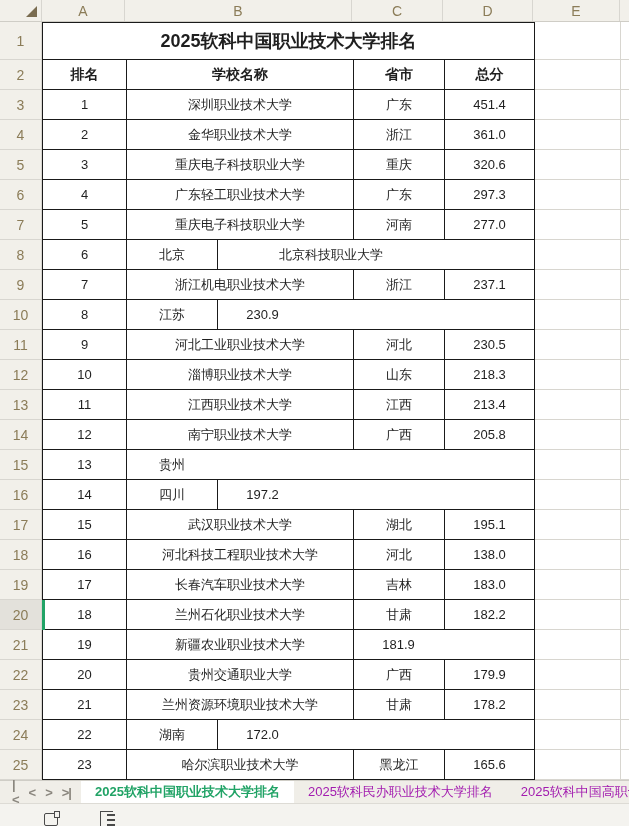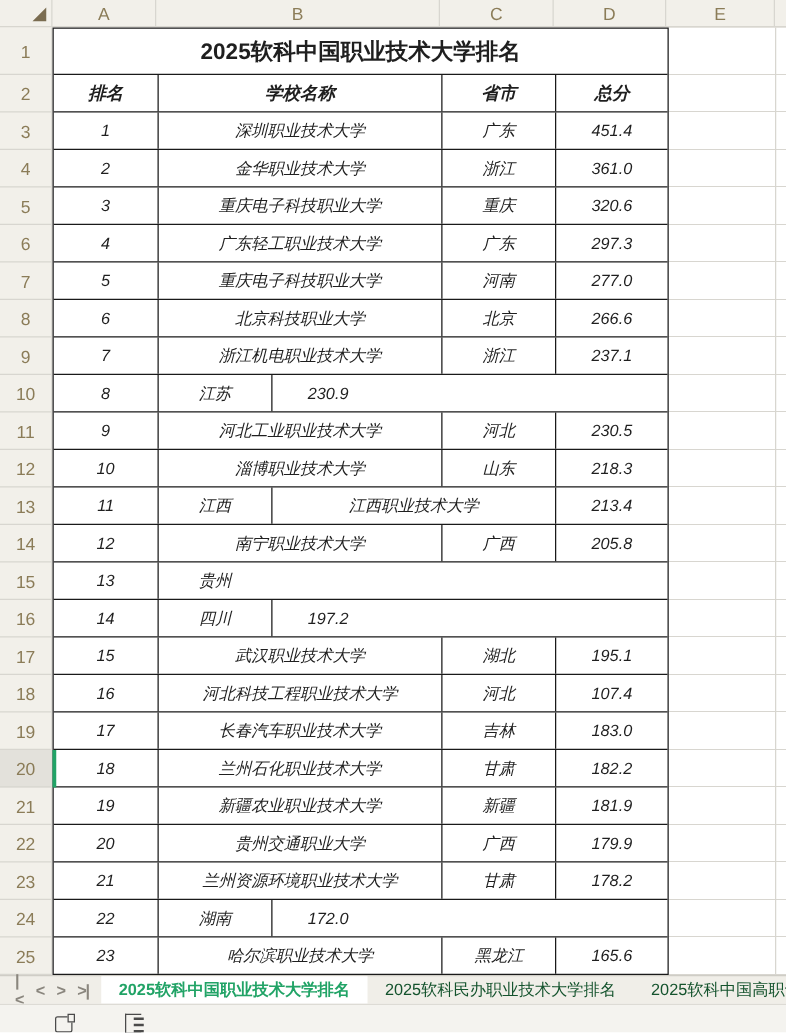--- a/index.html
+++ b/index.html
@@ -26,40 +26,40 @@
   .rowh.sel { background:#e3e1db; }
 
   
   .hgrid { position:absolute; left:533px; top:30px; width:96px; height:750px;
     background:repeating-linear-gradient(to bottom, transparent 0 29px, #d8d6d0 29px 30px); }
   .vgrid { position:absolute; left:620px; top:22px; width:1px; height:758px; background:#d8d6d0; }
 
   
   .table { position:absolute; left:42px; top:22px; width:493px; height:758px;
     border:1px solid #1a1a1a; background:#fff; color:#1f1f1f; }
-  .trow { display:flex; width:100%; height:30px; border-bottom:1px solid #1a1a1a;font-style:italic; }
+  .trow { display:flex; width:100%; height:30px; border-bottom:1px solid #1a1a1a; }
   .trow:last-child { height:29px; border-bottom:none; }
   .title-row { height:37px; border-bottom:1px solid #1a1a1a; display:flex;
     align-items:center; justify-content:center; font-size:18px; font-weight:bold; }
   .tcell { height:100%; display:flex; align-items:center; justify-content:center;
     font-size:13px; border-left:1px solid #1a1a1a; }
   .tcell:first-child { border-left:none; }
   .w1{width:83px}.w2{width:227px}.w3{width:91px}.w4{width:90px}
   .head-row .tcell { font-weight:bold; font-size:14px; }
 
   
   .selbar { position:absolute; left:42px; width:3px; height:30px; }
 
   
   .tabbar { position:absolute; left:0; top:780px; width:629px; height:23px;
     background:#f0eee8; border-top:1px solid #cfcdc6; display:flex; align-items:stretch; }
   .navs { display:flex; align-items:center; gap:10px; padding:0 10px 0 12px;
     color:#8a867e; font-size:13px; font-weight:bold; }
   .navs span { cursor:default; letter-spacing:-1px; }
-  .tab { display:flex; align-items:center; padding:0 14px; font-size:13px; color:#14532d; white-space:nowrap; }
+  .tab { display:flex; align-items:center; padding:0 14px; font-size:13px; color:#a21caf; white-space:nowrap; }
   .tab.active { background:#ffffff; font-weight:bold; }
   .tabdiv { width:1px; height:14px; background:#b9b7b1; align-self:center; }
 
   
   .statusbar { position:absolute; left:0; top:803px; width:629px; height:23px;
     background:#f4f3ef; border-top:1px solid #dddbd5; }
   .sicon { position:absolute; top:7px; width:17px; height:20px; }
   .macro { left:44px; }
   .macro .box { position:absolute; left:0; top:2px; width:14px; height:13px;
     border:1.5px solid #4a4a4a; border-radius:2px; }
@@ -155,23 +155,22 @@
         <div class="tcell w4">297.3</div>
       </div>
         <div class="trow">
         <div class="tcell w1">5</div>
         <div class="tcell w2">重庆电子科技职业大学</div>
         <div class="tcell w3">河南</div>
         <div class="tcell w4">277.0</div>
       </div>
         <div class="trow">
         <div class="tcell w1">6</div>
+        <div class="tcell w3">北京</div>
         <div class="tcell w2">北京科技职业大学</div>
-        <div class="tcell w3">北京</div>
-        <div class="tcell w4">266.6</div>
       </div>
         <div class="trow">
         <div class="tcell w1">7</div>
         <div class="tcell w2">浙江机电职业技术大学</div>
         <div class="tcell w3">浙江</div>
         <div class="tcell w4">237.1</div>
       </div>
         <div class="trow">
         <div class="tcell w1">8</div>
         <div class="tcell w3">江苏</div>
@@ -184,22 +183,22 @@
         <div class="tcell w4">230.5</div>
       </div>
         <div class="trow">
         <div class="tcell w1">10</div>
         <div class="tcell w2">淄博职业技术大学</div>
         <div class="tcell w3">山东</div>
         <div class="tcell w4">218.3</div>
       </div>
         <div class="trow">
         <div class="tcell w1">11</div>
+        <div class="tcell w2">江西职业技术大学</div>
         <div class="tcell w3">江西</div>
-        <div class="tcell w2">江西职业技术大学</div>
         <div class="tcell w4">213.4</div>
       </div>
         <div class="trow">
         <div class="tcell w1">12</div>
         <div class="tcell w2">南宁职业技术大学</div>
         <div class="tcell w3">广西</div>
         <div class="tcell w4">205.8</div>
       </div>
         <div class="trow">
         <div class="tcell w1">13</div>
@@ -213,38 +212,37 @@
         <div class="trow">
         <div class="tcell w1">15</div>
         <div class="tcell w2">武汉职业技术大学</div>
         <div class="tcell w3">湖北</div>
         <div class="tcell w4">195.1</div>
       </div>
         <div class="trow">
         <div class="tcell w1">16</div>
         <div class="tcell w2">河北科技工程职业技术大学</div>
         <div class="tcell w3">河北</div>
-        <div class="tcell w4">107.4</div>
+        <div class="tcell w4">138.0</div>
       </div>
         <div class="trow">
         <div class="tcell w1">17</div>
         <div class="tcell w2">长春汽车职业技术大学</div>
         <div class="tcell w3">吉林</div>
         <div class="tcell w4">183.0</div>
       </div>
         <div class="trow">
         <div class="tcell w1">18</div>
         <div class="tcell w2">兰州石化职业技术大学</div>
         <div class="tcell w3">甘肃</div>
         <div class="tcell w4">182.2</div>
       </div>
         <div class="trow">
         <div class="tcell w1">19</div>
         <div class="tcell w2">新疆农业职业技术大学</div>
-        <div class="tcell w3">新疆</div>
         <div class="tcell w4">181.9</div>
       </div>
         <div class="trow">
         <div class="tcell w1">20</div>
         <div class="tcell w2">贵州交通职业大学</div>
         <div class="tcell w3">广西</div>
         <div class="tcell w4">179.9</div>
       </div>
         <div class="trow">
         <div class="tcell w1">21</div>

